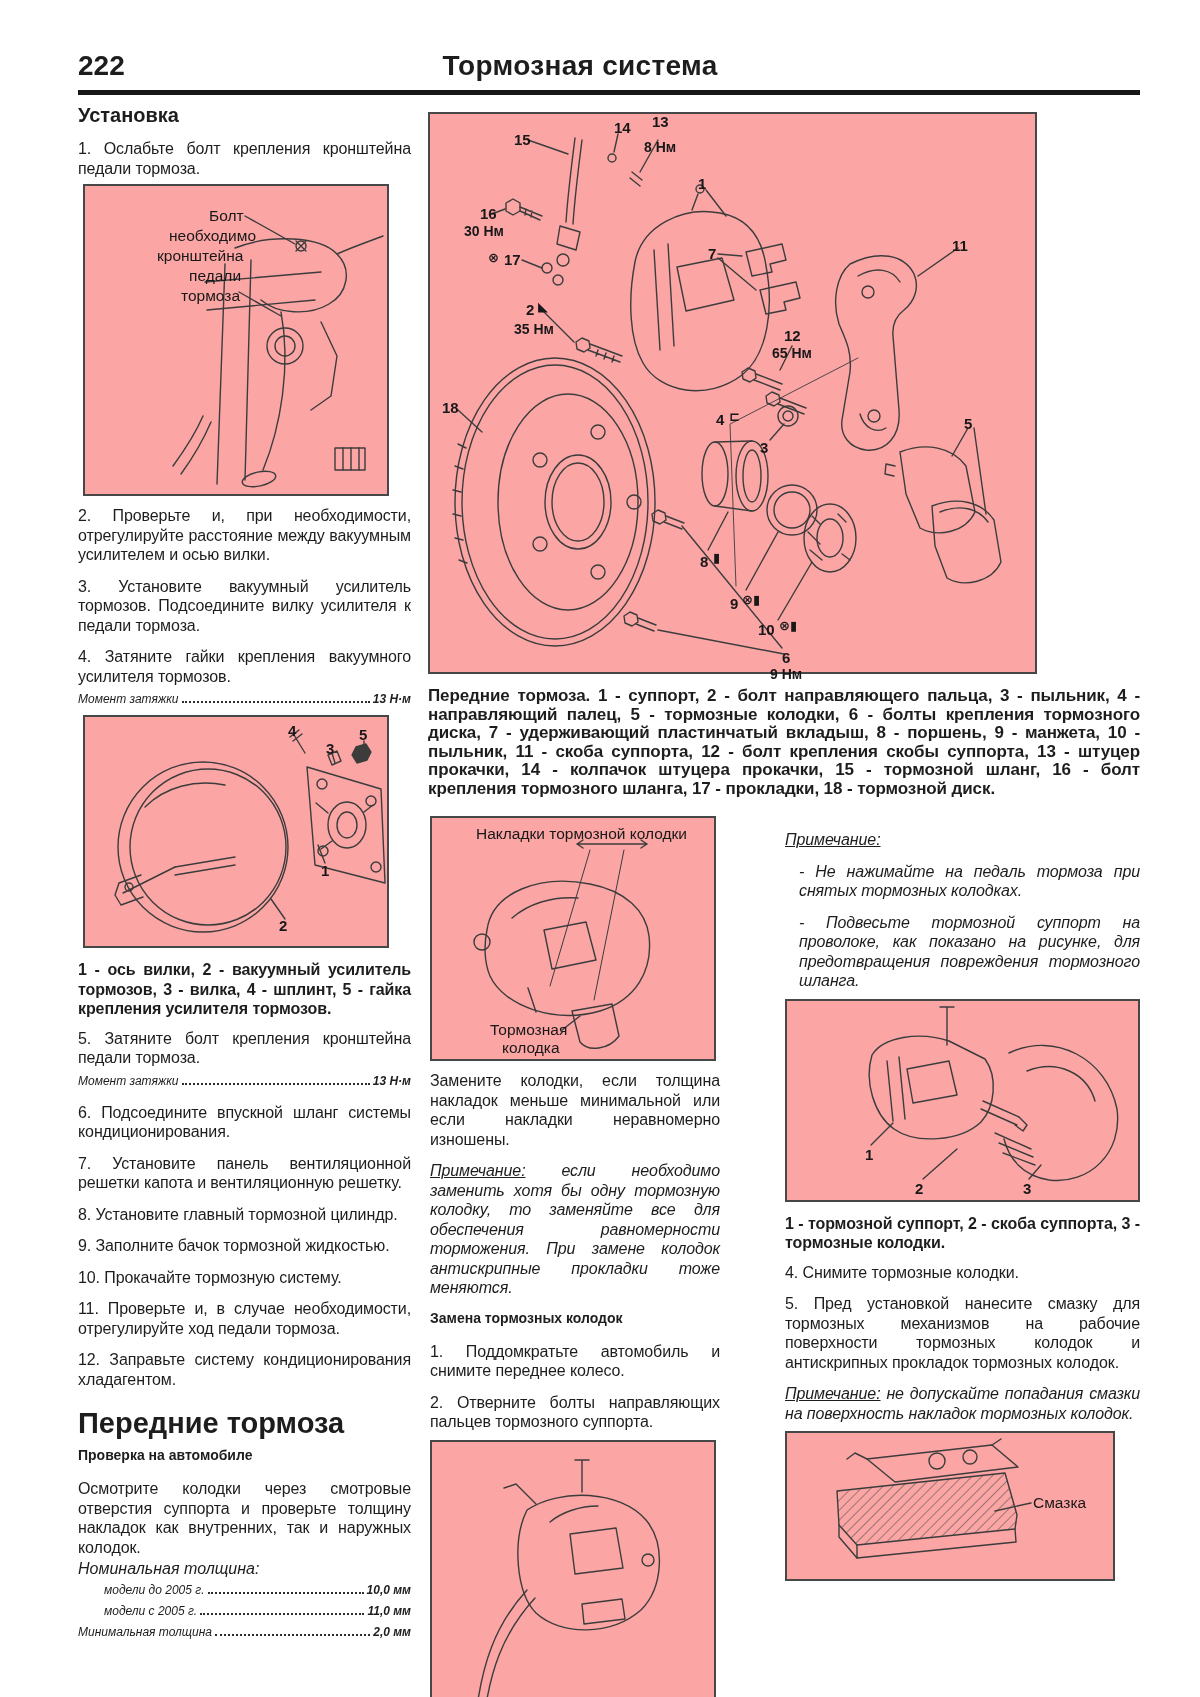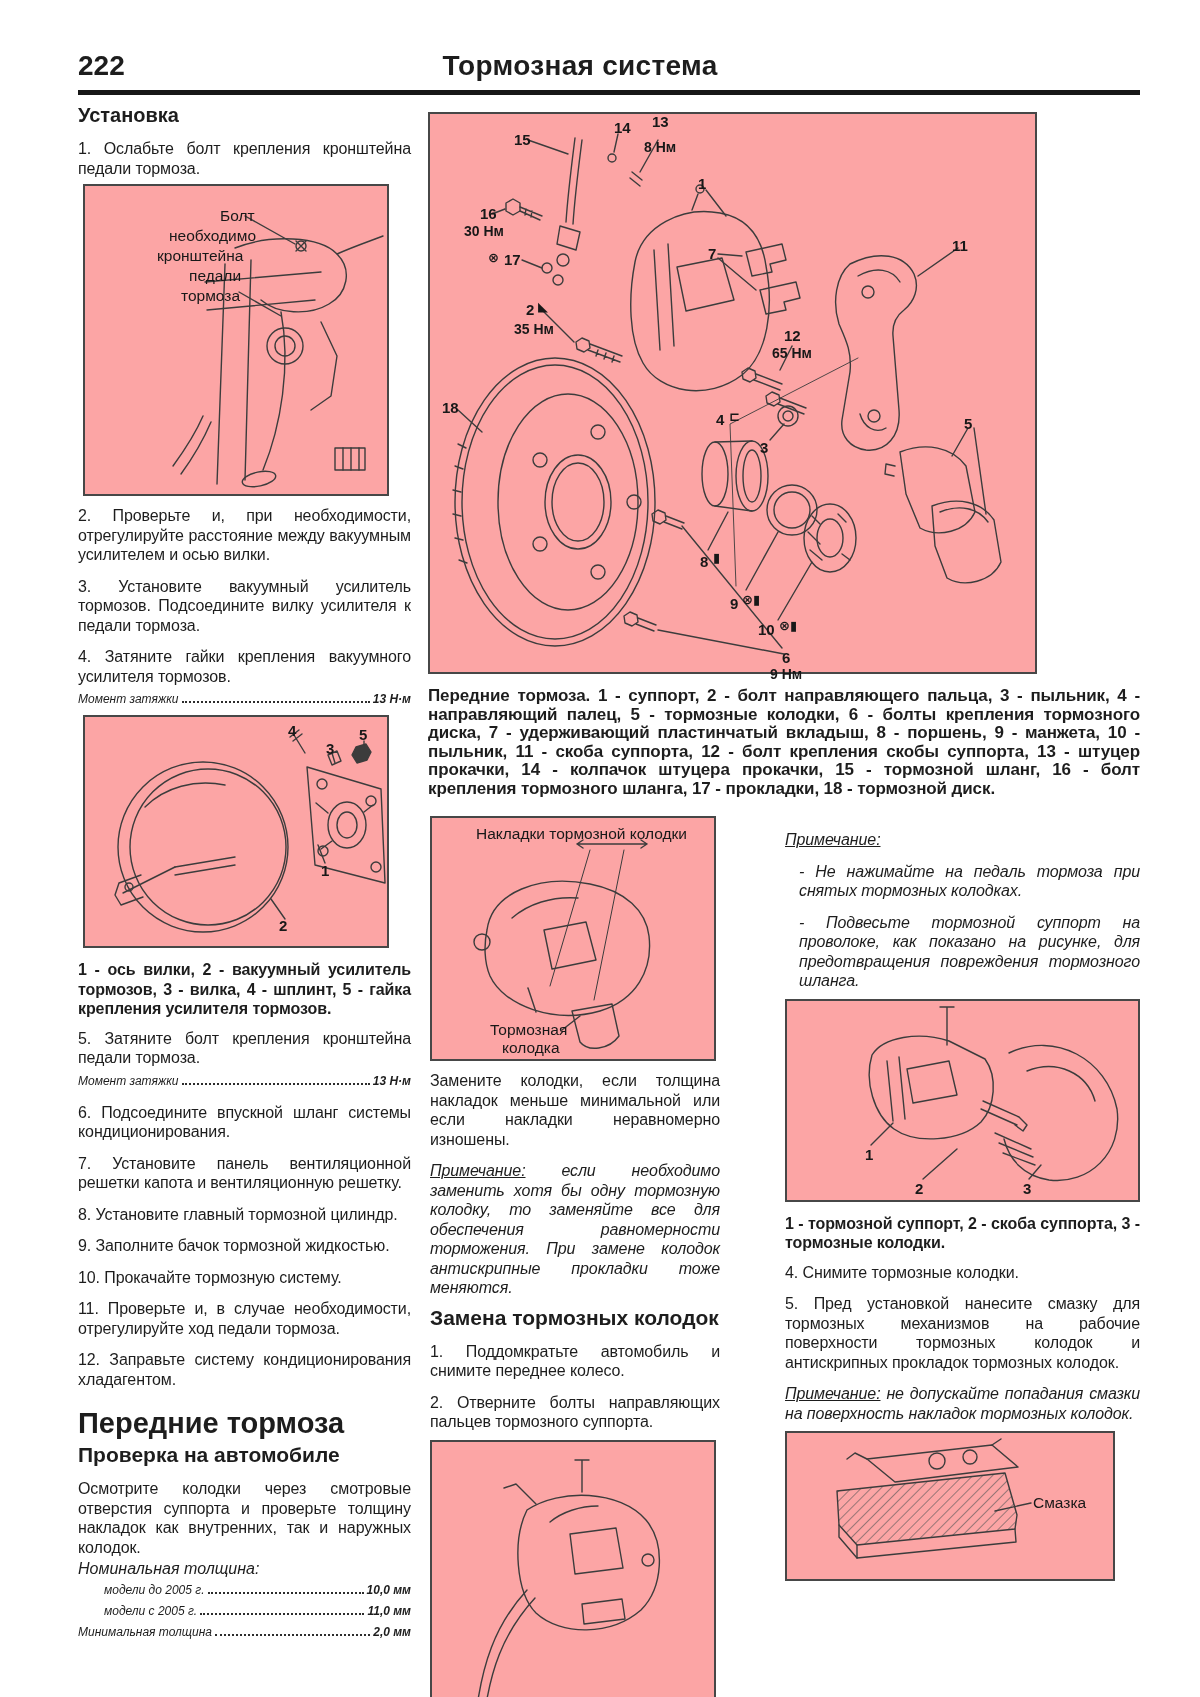--- a/index.html
+++ b/index.html
@@ -3,21 +3,21 @@
 <meta charset="utf-8">
 <style>
   html,body{margin:0;padding:0;background:#fff;}
   #page{position:relative;width:1200px;height:1697px;background:#fff;overflow:hidden;
         font-family:"Liberation Sans",sans-serif;color:#1d1d1d;}
   p{margin:12px 0 2px;font-size:16px;line-height:19.5px;text-align:justify;letter-spacing:-0.1px;}
   .hdr-num{position:absolute;left:78px;top:50px;font-size:28px;font-weight:bold;}
   .hdr-title{position:absolute;left:100px;top:50px;width:960px;text-align:center;font-size:28px;font-weight:bold;letter-spacing:.3px;}
   .hdr-rule{position:absolute;left:78px;top:90px;width:1062px;height:5px;background:#171717;}
   h1{font-size:29px;margin:18px 0 4px;line-height:32px;}
-  h2{font-size:21px;margin:2px 0 5px;line-height:24px;}
+  h2{font-size:14px;margin:2px 0 5px;line-height:24px;}
   h3{font-size:20px;margin:0 0 5px;line-height:23px;}
   #col-left{position:absolute;left:78px;top:104px;width:333px;}
   #col-mid{position:absolute;left:430px;top:810px;width:290px;}
   #col-right{position:absolute;left:785px;top:818px;width:355px;}
   figure.figbox{position:relative;border:2px solid #474747;margin:6px 0;padding:0;background:#fca5a5;}
   #fig-pedal{width:302px;height:308px;margin-left:5px;}
   #fig-booster{width:302px;height:229px;margin-left:5px;margin-bottom:4px;}
   #fig-main{position:absolute;left:428px;top:106px;width:605px;height:558px;border:2px solid #474747;}
   #main-caption{position:absolute;left:428px;top:675px;width:712px;font-size:17px;line-height:18.5px;}
   #fig-pads{width:282px;height:241px;margin-top:6px;}
@@ -70,21 +70,21 @@
           <circle cx="200" cy="160" r="10"></circle>
             <circle cx="200" cy="160" r="18"></circle>
           <path d="M96,288 C112,266 120,250 126,236 M88,280 C104,258 112,244 118,230"></path>
           <rect x="250" y="262" width="30" height="22"></rect>
           <path d="M258,262 L258,284 M266,262 L266,284 M274,262 L274,284"></path>
           <path d="M236,136 L252,170 L246,210 L226,224"></path>
           <path d="M160,30 L210,58"></path>
             <path d="M154,106 L196,130"></path>
         </g>
       </svg>
-    <span class="co n" style="left: 124px; top: 22px; margin-left: 11px;">Болт</span>
+    <span class="co n" style="left: 124px; top: 22px;">Болт</span>
         <span class="co n" style="left: 84px; top: 42px;">необходимо</span>
         <span class="co n" style="left: 72px; top: 62px;">кронштейна</span>
         <span class="co n" style="left: 104px; top: 82px;">педали</span>
         <span class="co n" style="left: 96px; top: 102px;">тормоза</span>
       </figure>
 
     <p class="mt">2. Проверьте и, при необходимости, отрегулируйте расстояние между вакуумным усилителем и осью вилки.</p>
     <p>3. Установите вакуумный усилитель тормозов. Подсоедините вилку усилителя к педали тормоза.</p>
     <p>4. Затяните гайки крепления вакуумного усилителя тормозов.</p>
     <div class="leader it">

